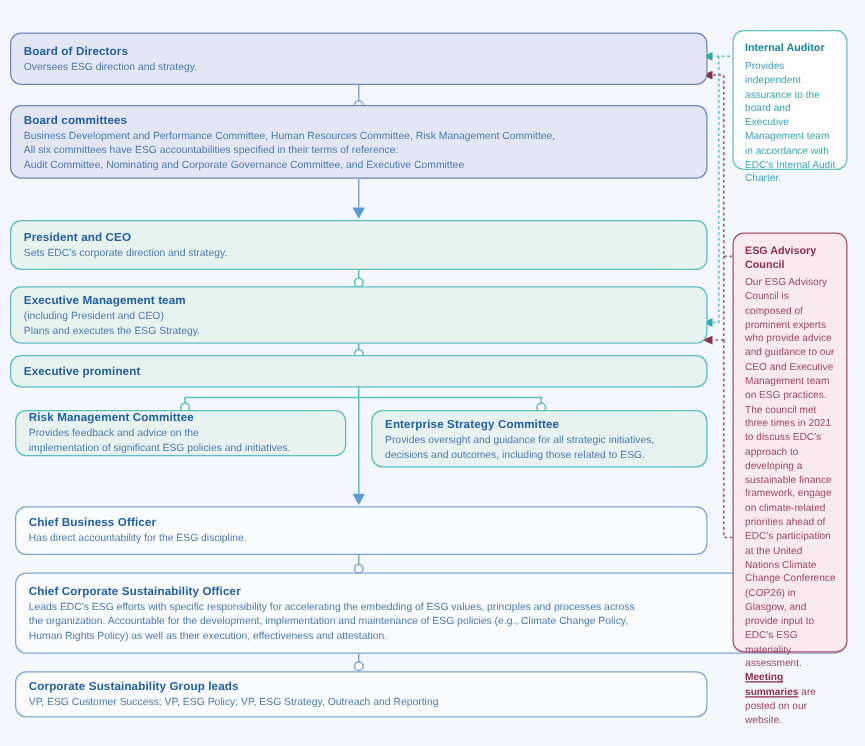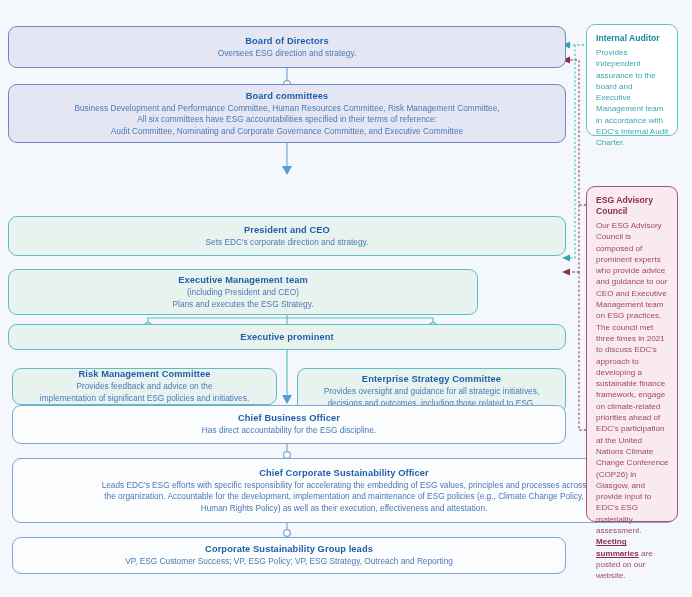--- a/index.html
+++ b/index.html
@@ -20,21 +20,21 @@
 
   
   .node {
     position: absolute;
     box-sizing: border-box;
     border-radius: 9px;
     border: 1.2px solid #6b86c4;
     background: #e4e6f3;
     display: flex;
     flex-direction: column;
-    align-items: center;
+    align-items: flex-start;
     justify-content: center;
     text-align: center;
     padding: 6px 10px;
     z-index: 4;
   }
   .node .title {
     font-weight: bold;
     font-size: 9.3px;
     color: #1f5fa8;
     line-height: 13px;
@@ -42,21 +42,21 @@
   }
   .node .body {
     font-size: 8.3px;
     color: #4a7ab5;
     line-height: 11.6px;
   }
 
   
   .v-board { background: #e4e6f3; border-color: #7087c6; }
   
-  .v-teal  { background: #e8f3ef; border-color: #5bbfc0; margin-top: 40px; }
+  .v-teal  { background: #e8f3ef; border-color: #5bbfc0; }
   
   .v-plain { background: #fbfcfd; border-color: #7fa6d8; }
 
   
   .panel {
     position: absolute;
     box-sizing: border-box;
     border-radius: 9px;
     padding: 8px 8px 8px 9px;
     z-index: 6;
@@ -165,21 +165,21 @@
   <div class="body">Business Development and Performance Committee, Human Resources Committee, Risk Management Committee,</div>
   <div class="body">All six committees have ESG accountabilities specified in their terms of reference:</div>
   <div class="body">Audit Committee, Nominating and Corporate Governance Committee, and Executive Committee</div>
 </div>
 
 <div class="node v-teal" style="left:8px; top:176px; width:558px; height:40px;">
   <div class="title">President and CEO</div>
   <div class="body">Sets EDC's corporate direction and strategy.</div>
 </div>
 
-<div class="node v-teal" style="left:8px; top:229px; width:470px; height:46px;">
+<div class="node v-teal" style="left:8px; top:229px; width:558px; height:46px;">
   <div class="title">Executive Management team</div>
   <div class="body">(including President and CEO)</div>
   <div class="body">Plans and executes the ESG Strategy.</div>
 </div>
 
 <div class="node v-teal" style="left:8px; top:284px; width:558px; height:26px;">
   <div class="title">Executive prominent</div>
 </div>
 
 <div class="node v-teal" style="left:12px; top:328px; width:265px; height:37px;">

